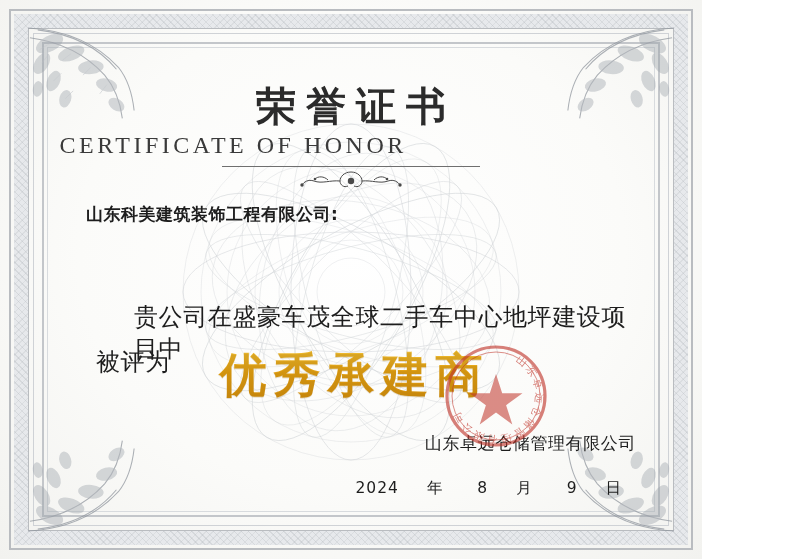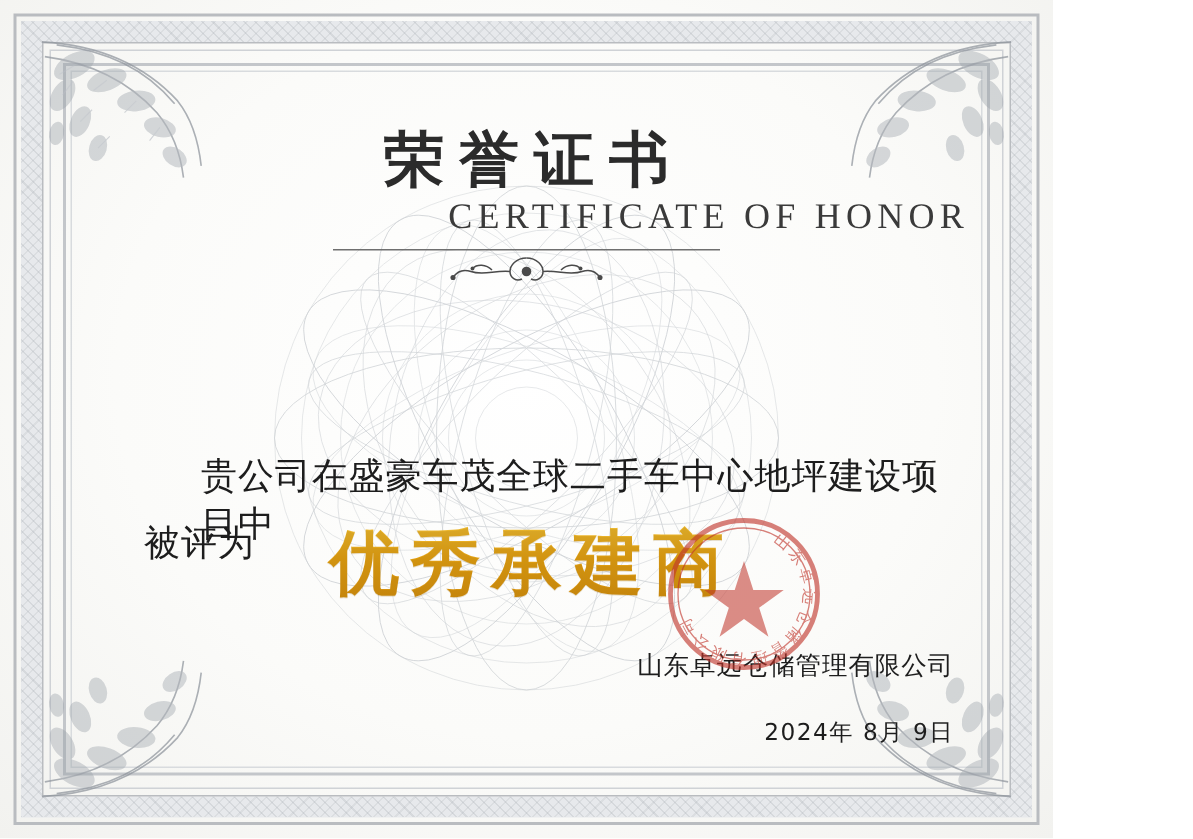--- a/index.html
+++ b/index.html
@@ -122,21 +122,21 @@
     font-weight: bold;
     font-size: 40px;
     letter-spacing: 10px;
     color: #2b2b2b;
     text-indent: 10px;
   }
   .title-en {
     position: absolute;
     left: 0; right: 0;
     top: 76px;
-    text-align: right;
+    text-align: left;
     font-family: "Liberation Serif", serif;
     font-size: 24px;
     letter-spacing: 3.5px;
     color: #3a3a3a;
     text-indent: 3.5px;
   }
   .title-rule {
     position: absolute;
     left: 166px; right: 166px;
     top: 110px;
@@ -204,21 +204,21 @@
   }
   .date {
     position: absolute;
     right: 10px;
     top: 422px;
     font-family: "DejaVu Sans", sans-serif;
     font-size: 15.5px;
     letter-spacing: 1px;
     color: #1d1d1d;
   }
-  .date span { margin: 0 0; }
+  .date span { margin: 0 14px; }
 
   
   .seal {
     position: absolute;
     right: 150px;
     top: 340px;
     width: 112px;
     height: 112px;
     opacity: 0.62;
     pointer-events: none;
@@ -388,20 +388,21 @@
         <g fill="#4a4a4a">
           <circle cx="63" cy="13" r="3.2"></circle>
           <circle cx="14" cy="17" r="1.7"></circle>
           <circle cx="112" cy="17" r="1.7"></circle>
           <circle cx="27" cy="11" r="1.3"></circle>
           <circle cx="99" cy="11" r="1.3"></circle>
         </g>
       </svg>
     </div>
 
+    <div class="recipient">山东科美建筑装饰工程有限公司:</div>
 
     <div class="body-line l1">贵公司在盛豪车茂全球二手车中心地坪建设项目中</div>
     <div class="body-line l2">被评为</div>
 
     <div class="award">优秀承建商</div>
 
     <div class="issuer">山东卓远仓储管理有限公司</div>
 
     <div class="date">
       <span>2024</span><span>年</span>

